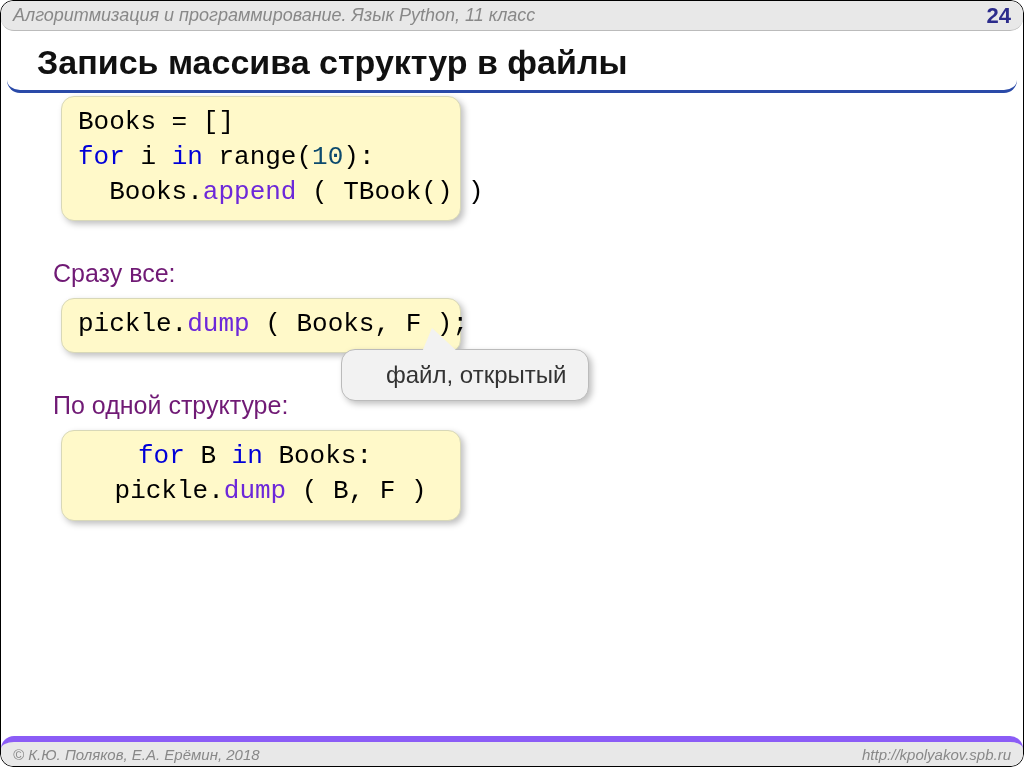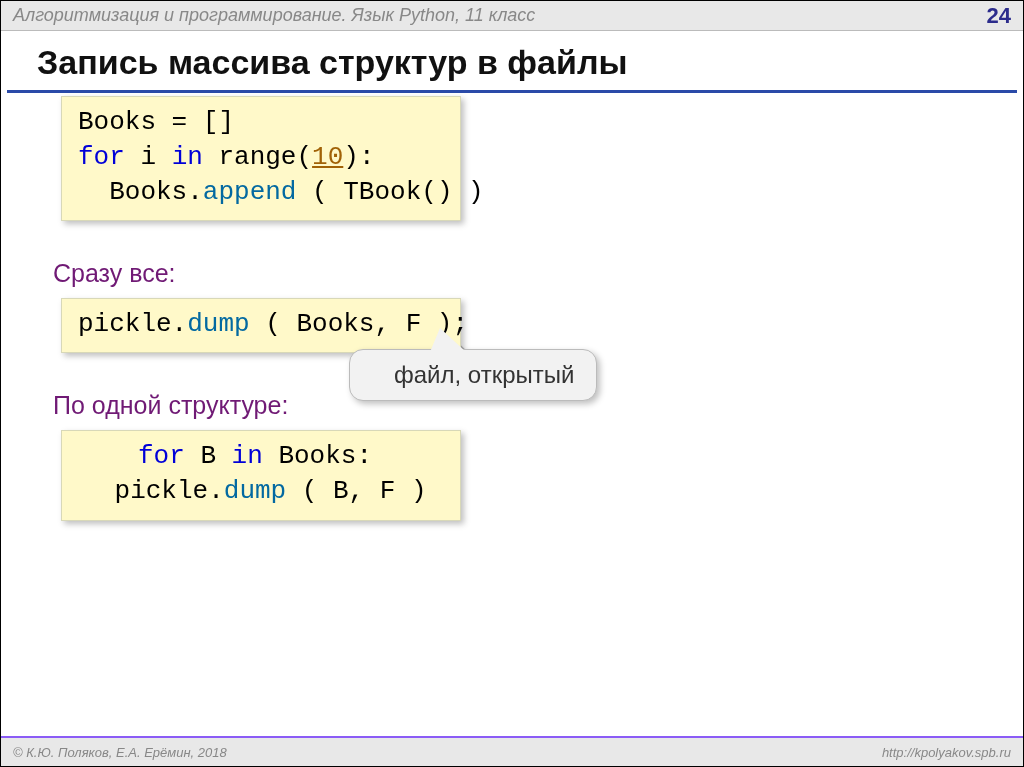--- a/index.html
+++ b/index.html
@@ -1,15 +1,15 @@
 <!DOCTYPE html>
 <html><head>
 <meta charset="utf-8">
 <style>
-  * { margin: 0; padding: 0; box-sizing: border-box; }
+  * { margin: 0; padding: 0; box-sizing: border-box; border-radius: 13px; }
   body {
     width: 1024px;
     height: 767px;
     background: #ffffff;
     font-family: Arial, Helvetica, sans-serif;
     position: relative;
     overflow: hidden;
   }
   .slide {
     width: 1024px;
@@ -54,22 +54,22 @@
     padding: 8px 28px 10px 16px;
     font-family: "Courier New", monospace;
     font-size: 26px;
     line-height: 1.35;
     margin-bottom: 18px;
     display: inline-block;
     min-width: 400px;
   }
   .codebox .line { white-space: pre; }
   .kw   { color: #0000d8; }
-  .func { color: #0369a1; }
-  .num  { color: #a16207; text-decoration: underline; }
+  .func { color: #6d28d9; }
+  .num  { color: #0c4a6e; }
   .subhead {
     font-size: 25px;
     color: #701a75;
     margin: 20px 0 10px -8px;
   }
   .callout {
     position: absolute;
     background: #f2f2f2;
     border: 1px solid #bbb;
     border-radius: 14px;
@@ -99,28 +99,28 @@
     border-left: 11px solid transparent;
     border-right: 27px solid transparent;
     border-bottom: 25px solid #bbb;
     z-index: -1;
   }
   .footer {
     position: absolute;
     bottom: 0; left: 0; right: 0;
     height: 30px;
     background: #e8e8e8;
-    border-top: 2px solid #8b5cf6;
+    border-top: 6px solid #8b5cf6;
     display: flex;
     align-items: center;
     justify-content: space-between;
     padding: 0 12px;
     font-style: italic;
     color: #888;
-    font-size: 13px;
+    font-size: 15px;
   }
   .cb1 { width: 400px; }
   .cb2 { width: 398px; }
   .cb3 { width: 400px; text-align: center; }
 </style>
 </head>
 <body>
 
 <div class="slide">
 
@@ -145,21 +145,21 @@
       <div class="line"><span>pickle.</span><span class="func">dump</span><span> ( Books, F );</span></div>
     </div>
 
     <div class="subhead">По одной структуре:</div>
 
     <div class="codebox cb3">
       <div class="line"><span class="kw">for</span><span> B </span><span class="kw">in</span><span> Books:</span></div>
       <div class="line"><span>  pickle.</span><span class="func">dump</span><span> ( B, F )</span></div>
     </div>
 
-    <div class="callout" style="left:348px; top:253px;padding-left:44px;">
+    <div class="callout" style="left:340px; top:253px;padding-left:44px;">
       <div>файл, открытый</div>
     </div>
 
   </div>
 
   <div class="footer">
     <span>© К.Ю. Поляков, Е.А. Ерёмин, 2018</span>
     <span>http://kpolyakov.spb.ru</span>
   </div>
 

